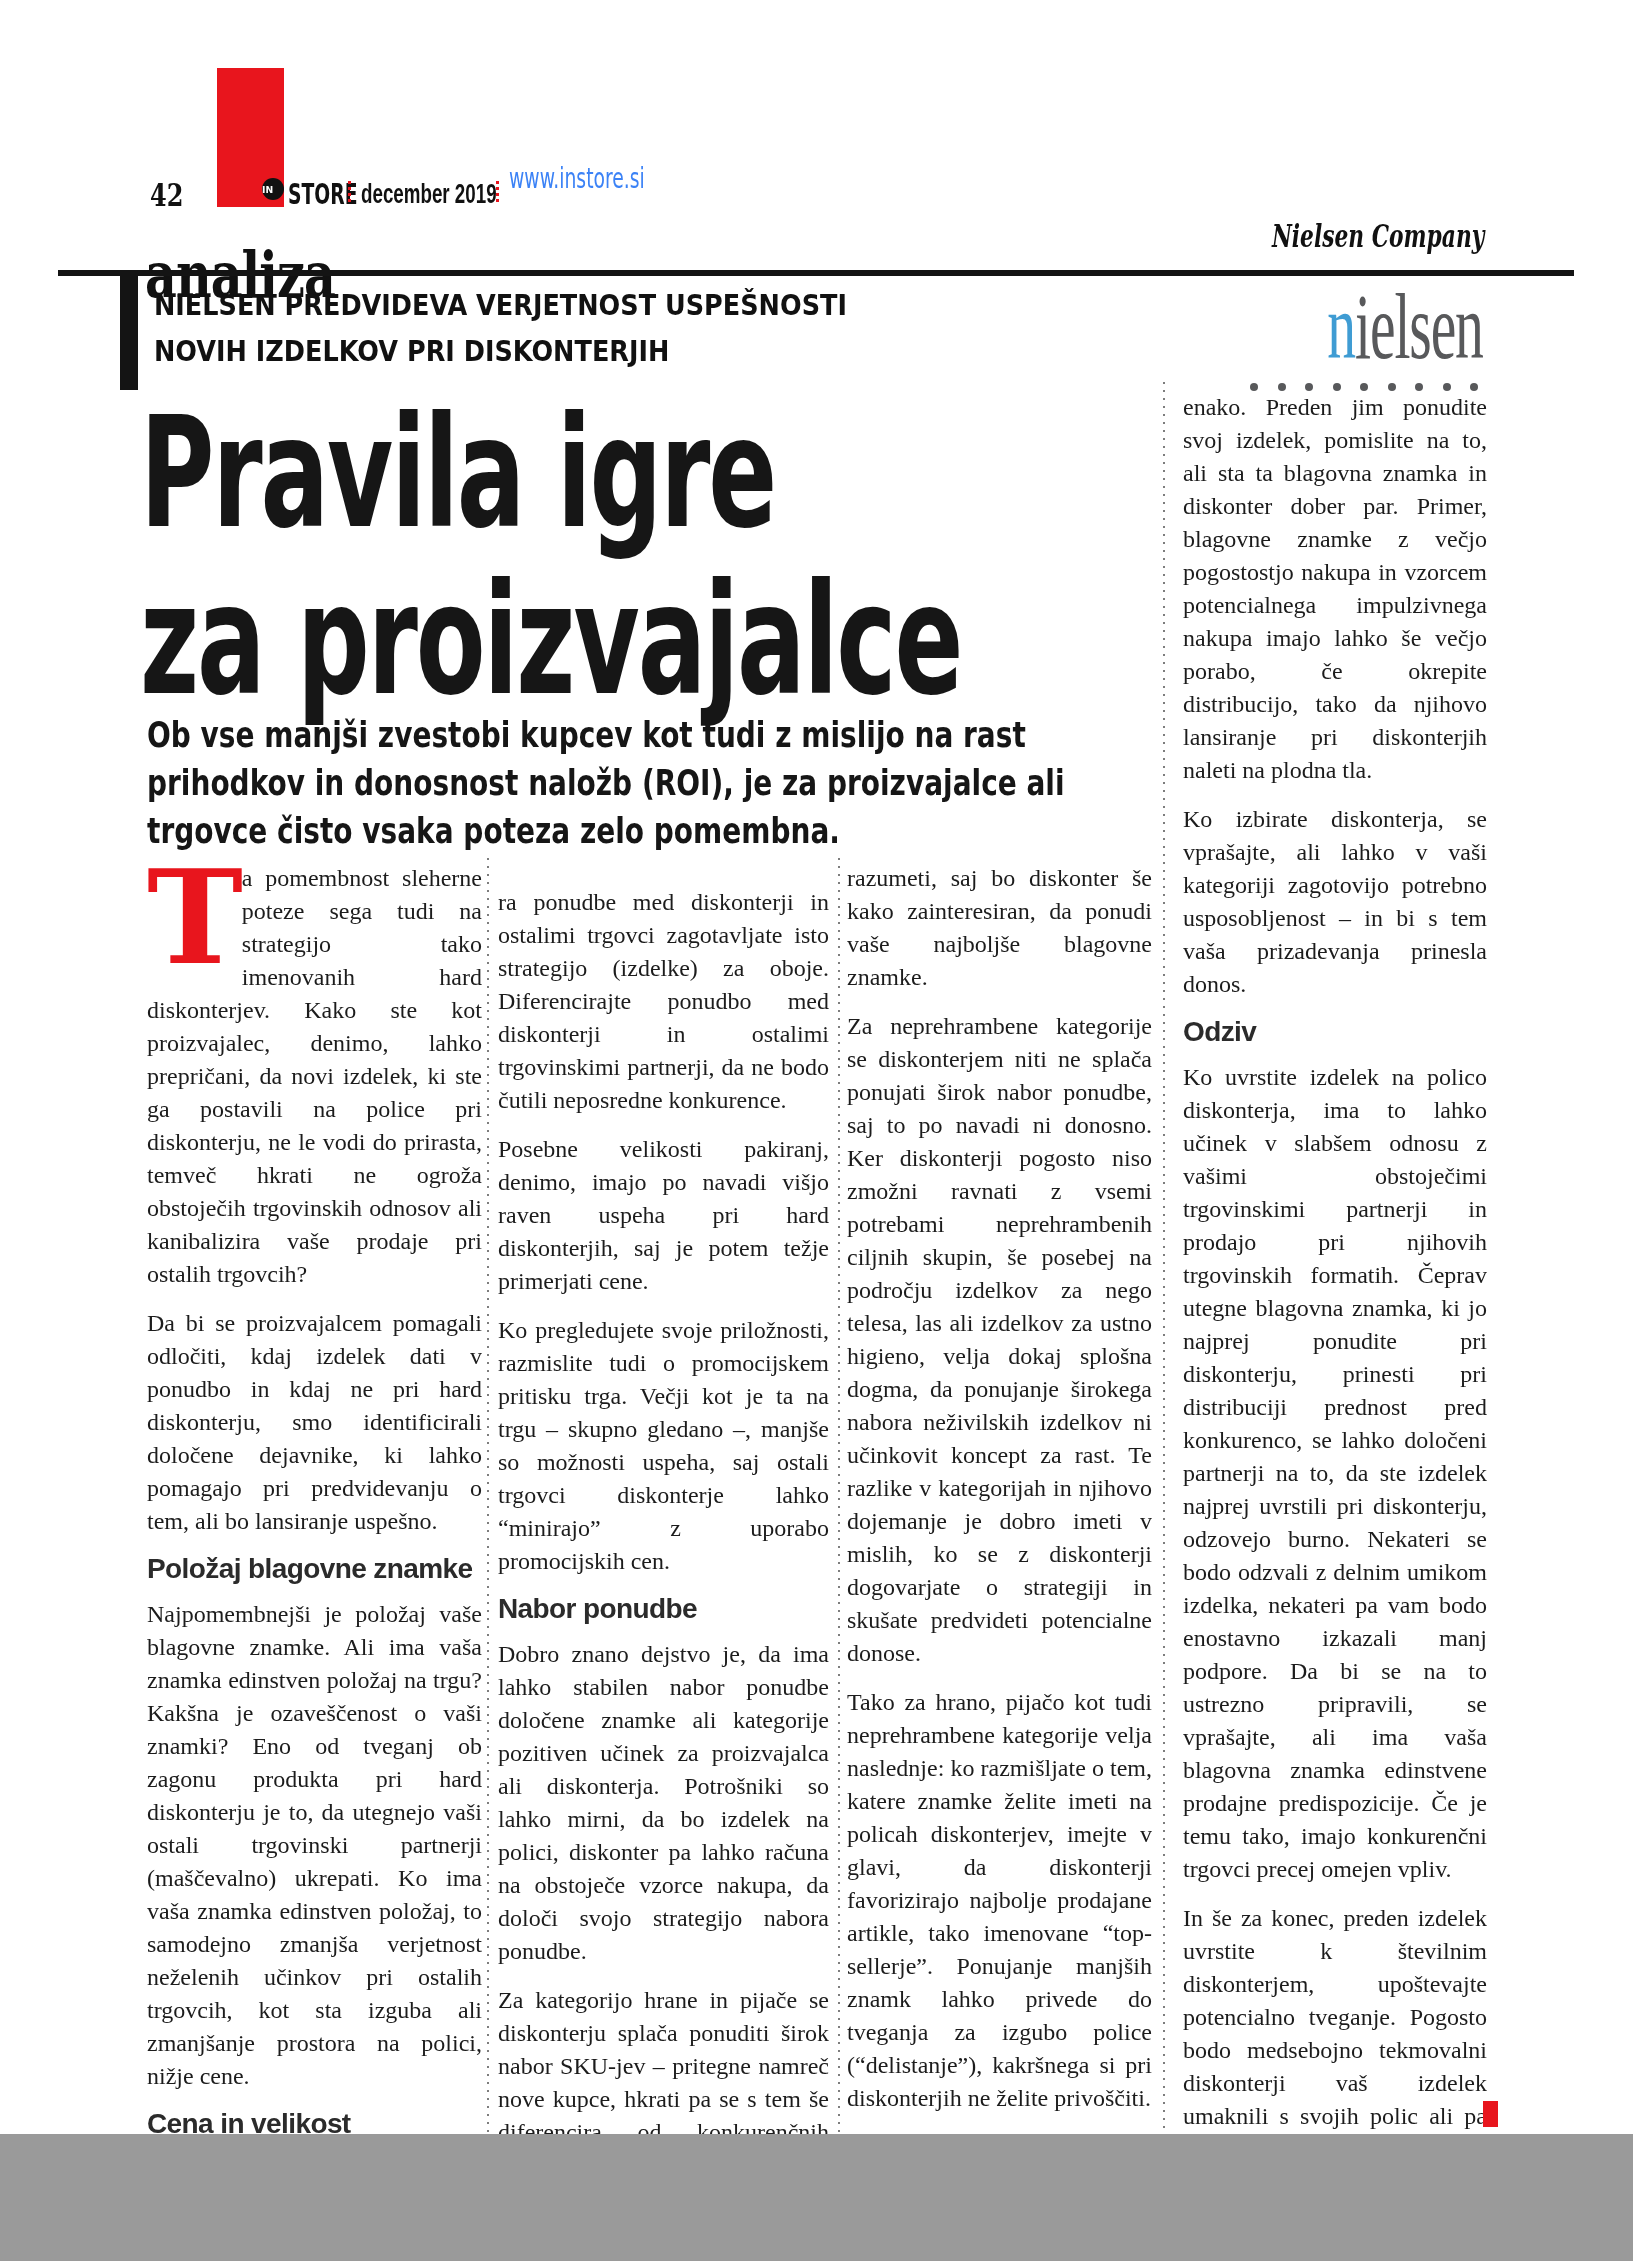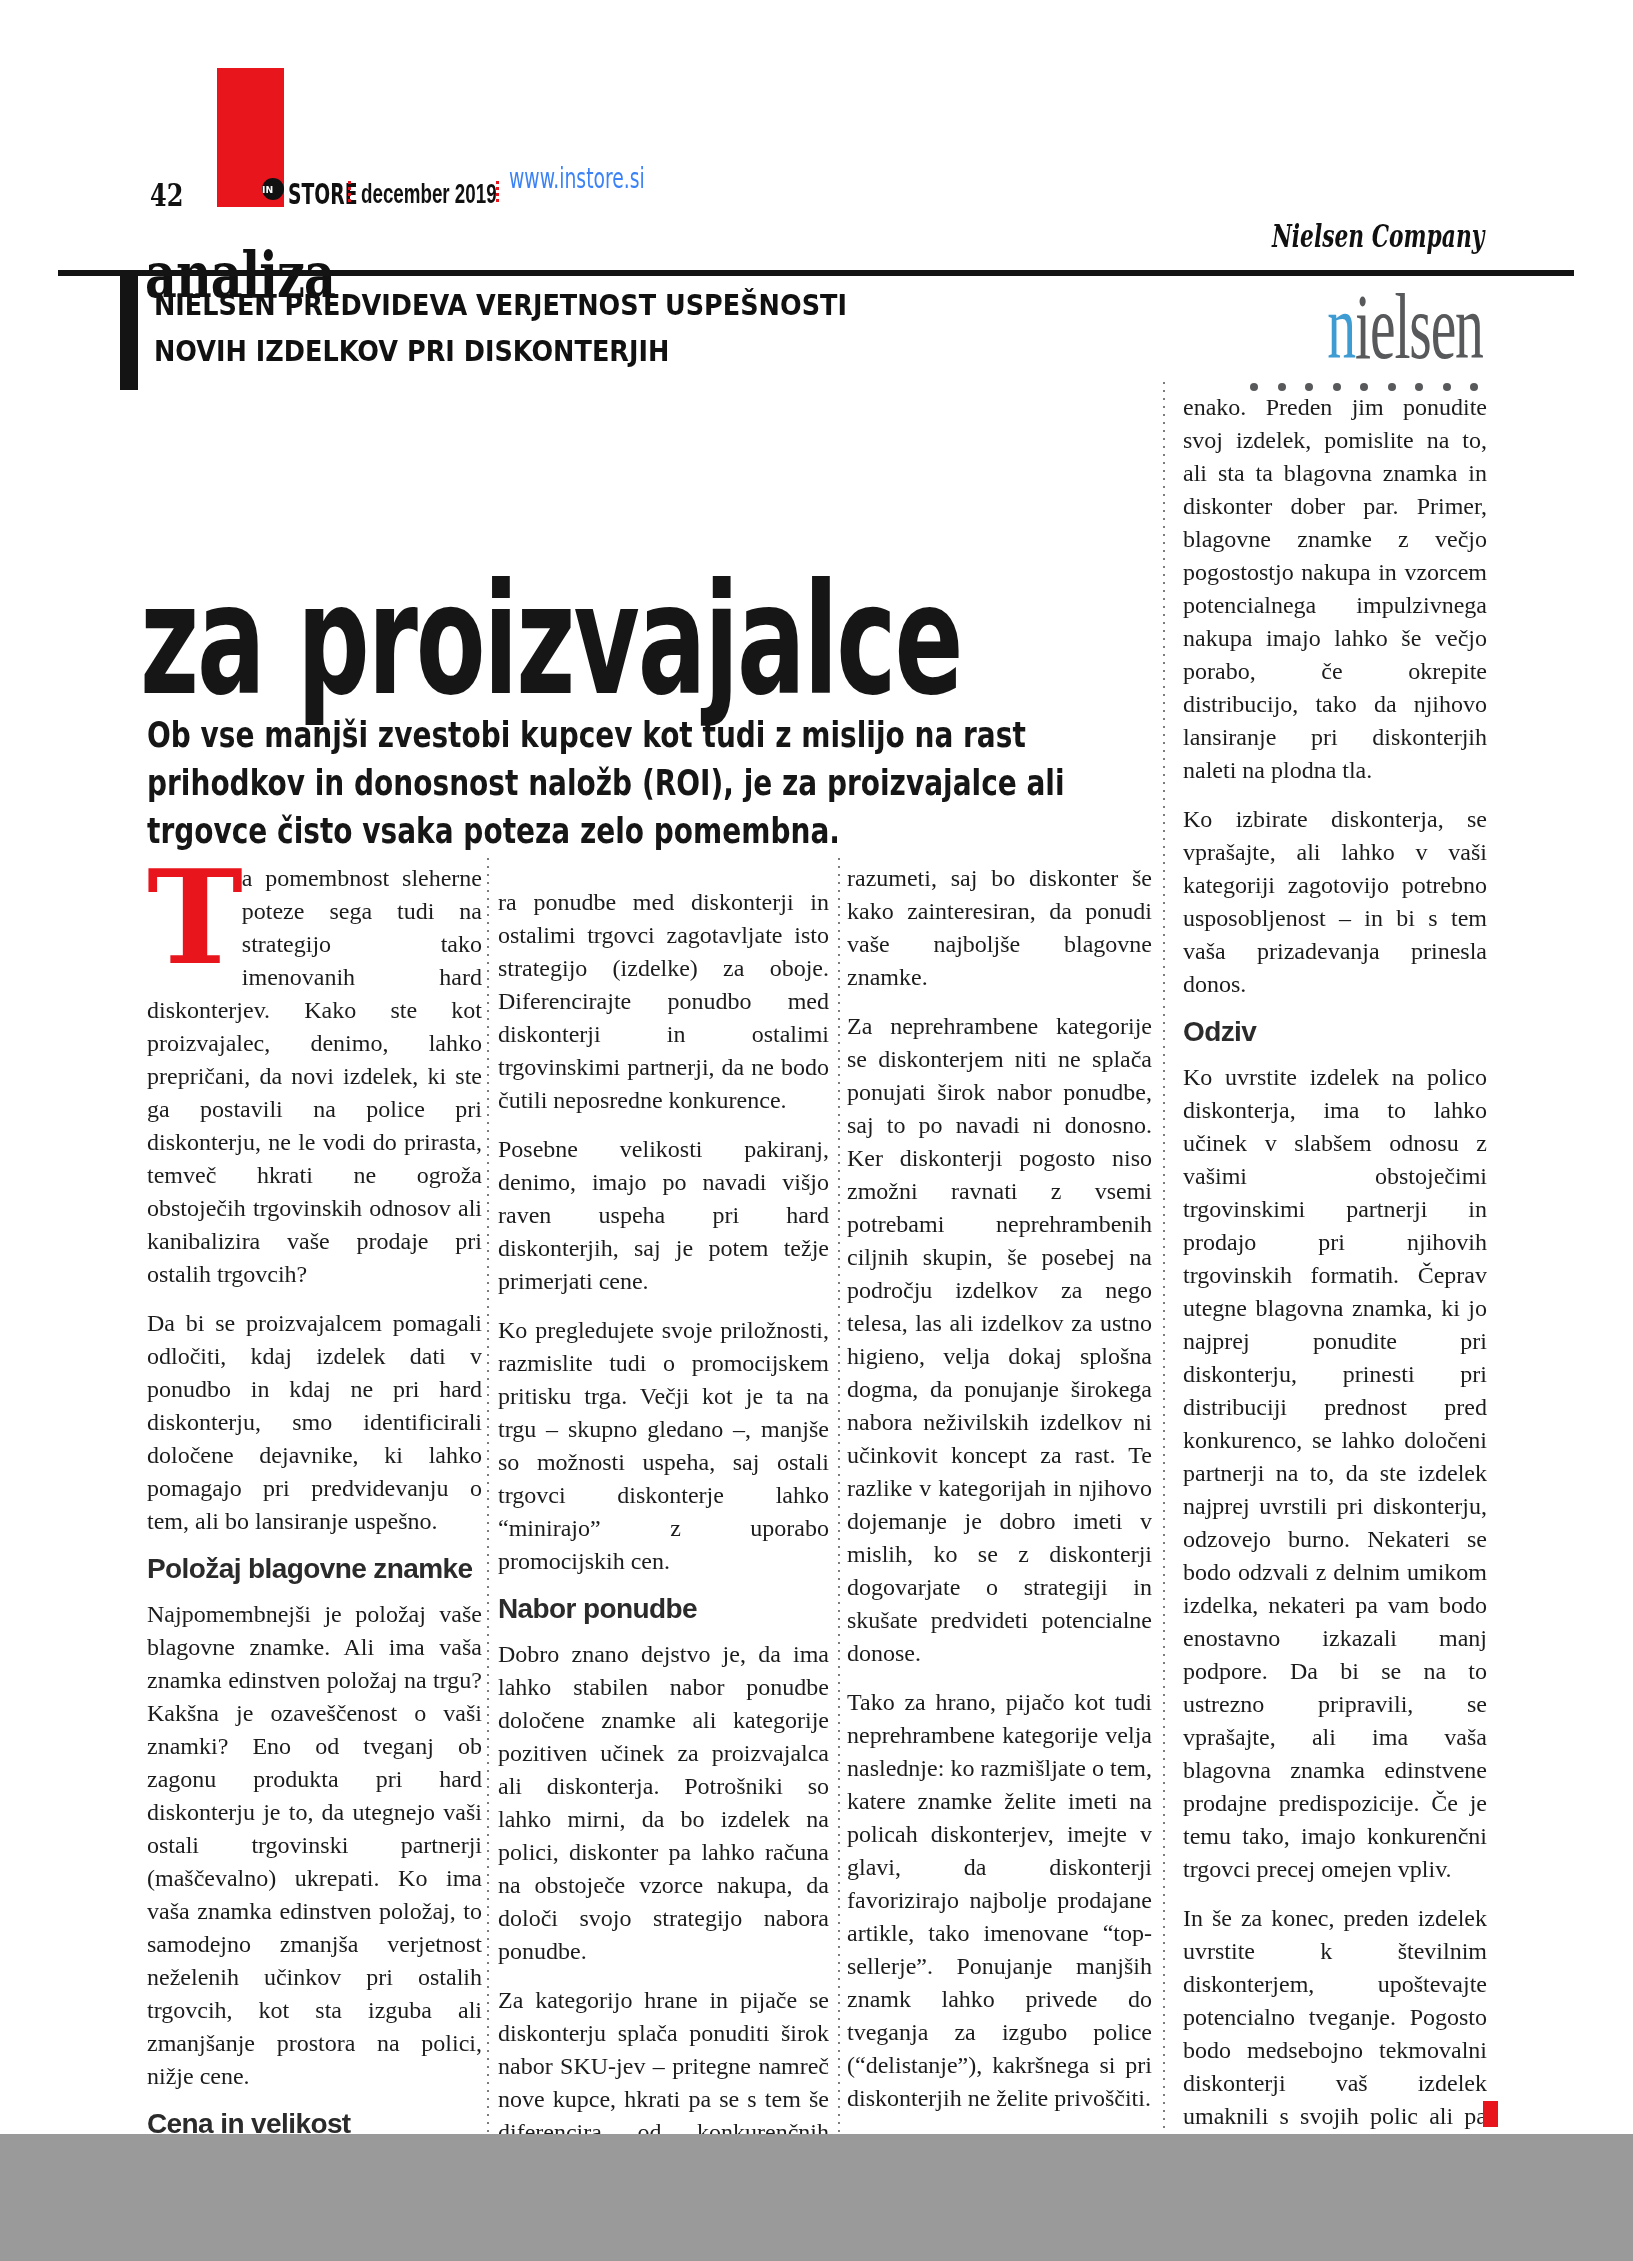--- a/index.html
+++ b/index.html
@@ -119,20 +119,21 @@
       <i></i>
       <i></i>
       <i></i>
       <i></i>
       <i></i>
       <i></i>
       <i></i>
       <i></i>
   </div>
 
+  <div class="abs headline l1"><span class="cx cx66">Pravila igre</span></div>
   <div class="abs headline l2"><span class="cx cx66">za proizvajalce</span></div>
 
   <div class="abs lead">
     <div class="inner cx cx80">Ob vse manjši zvestobi kupcev kot tudi z mislijo na rast prihodkov in donosnost naložb (ROI), je za proizvajalce ali trgovce čisto vsaka poteza zelo pomembna.</div>
   </div>
 
   <div class="abs column-divider divider-1"></div>
   <div class="abs column-divider divider-2"></div>
   <div class="abs column-divider divider-3"></div>
 

